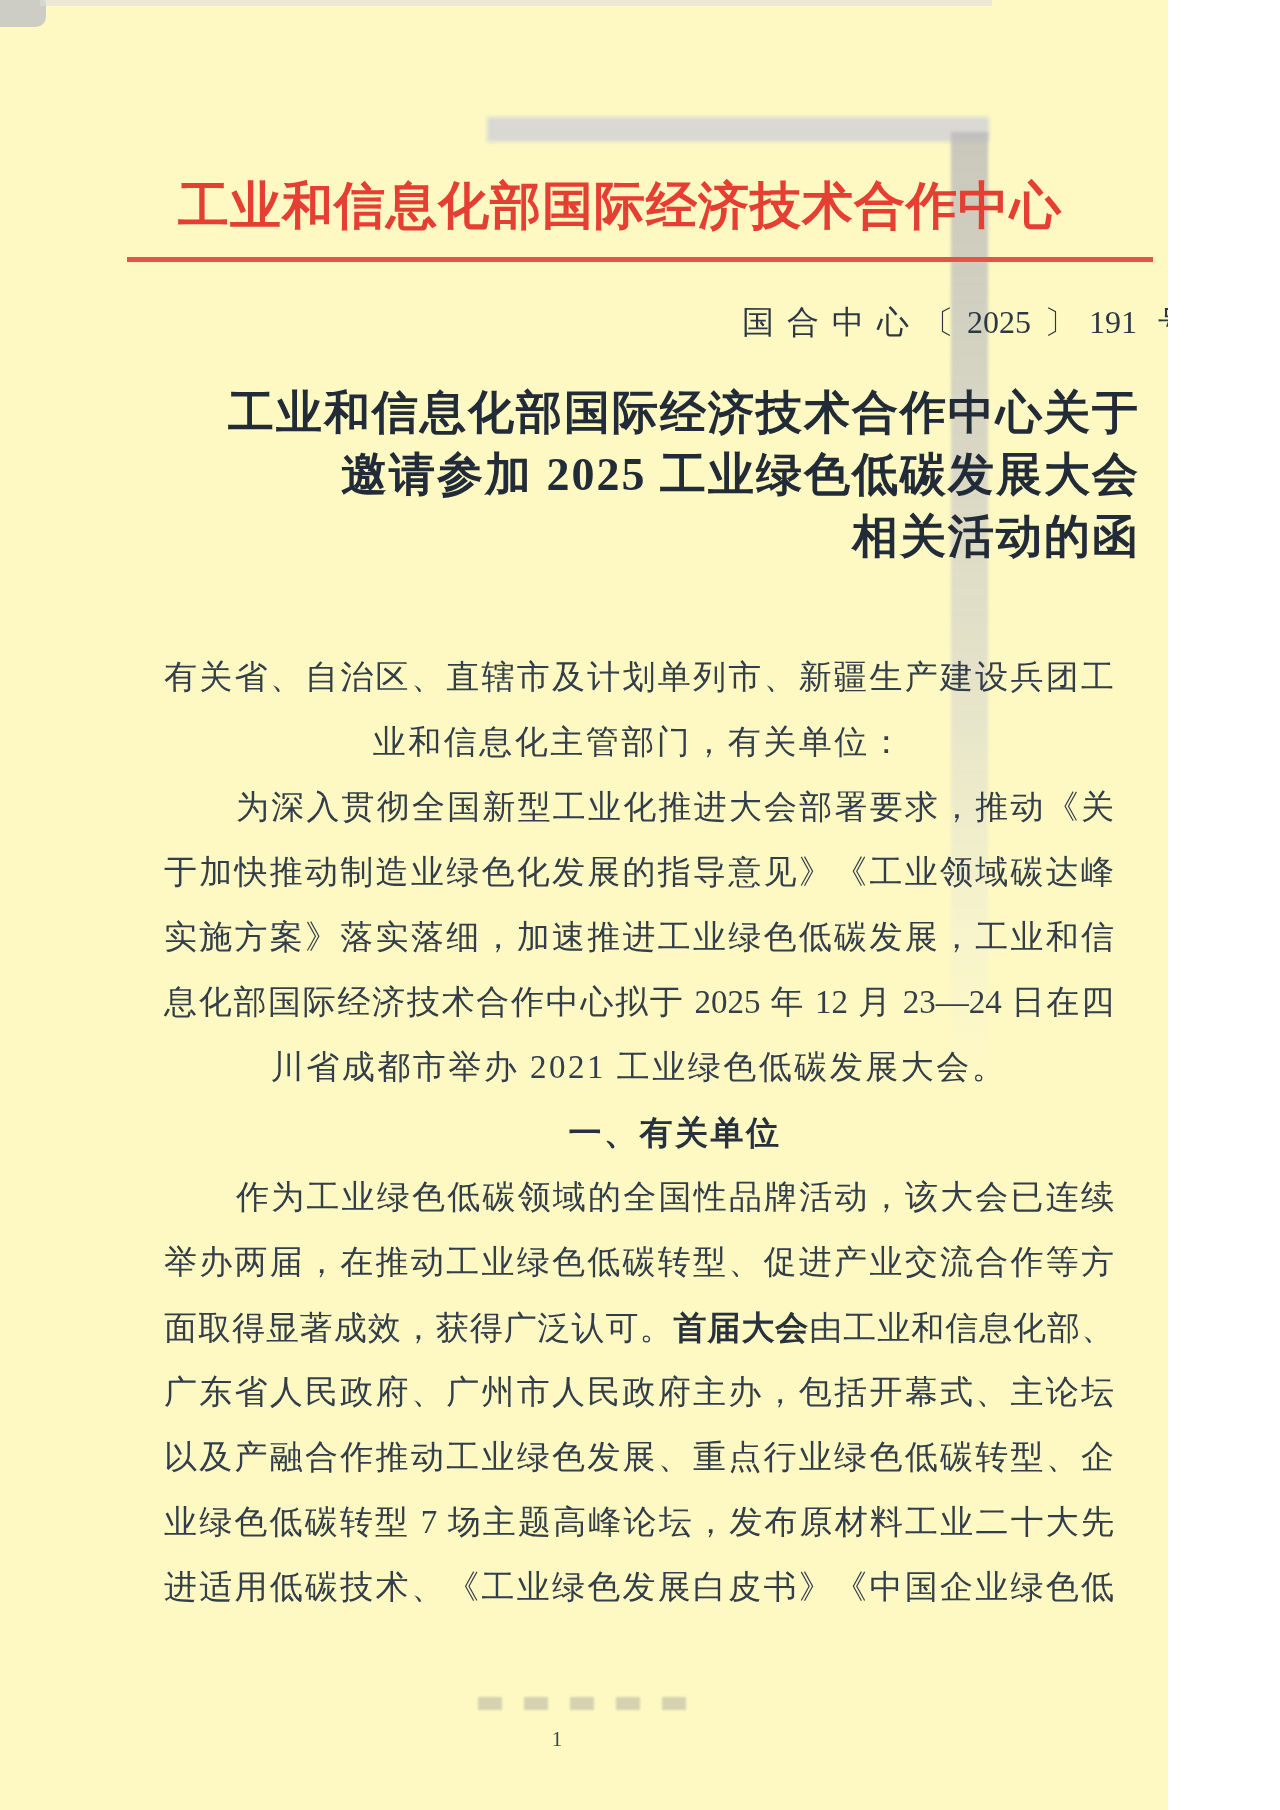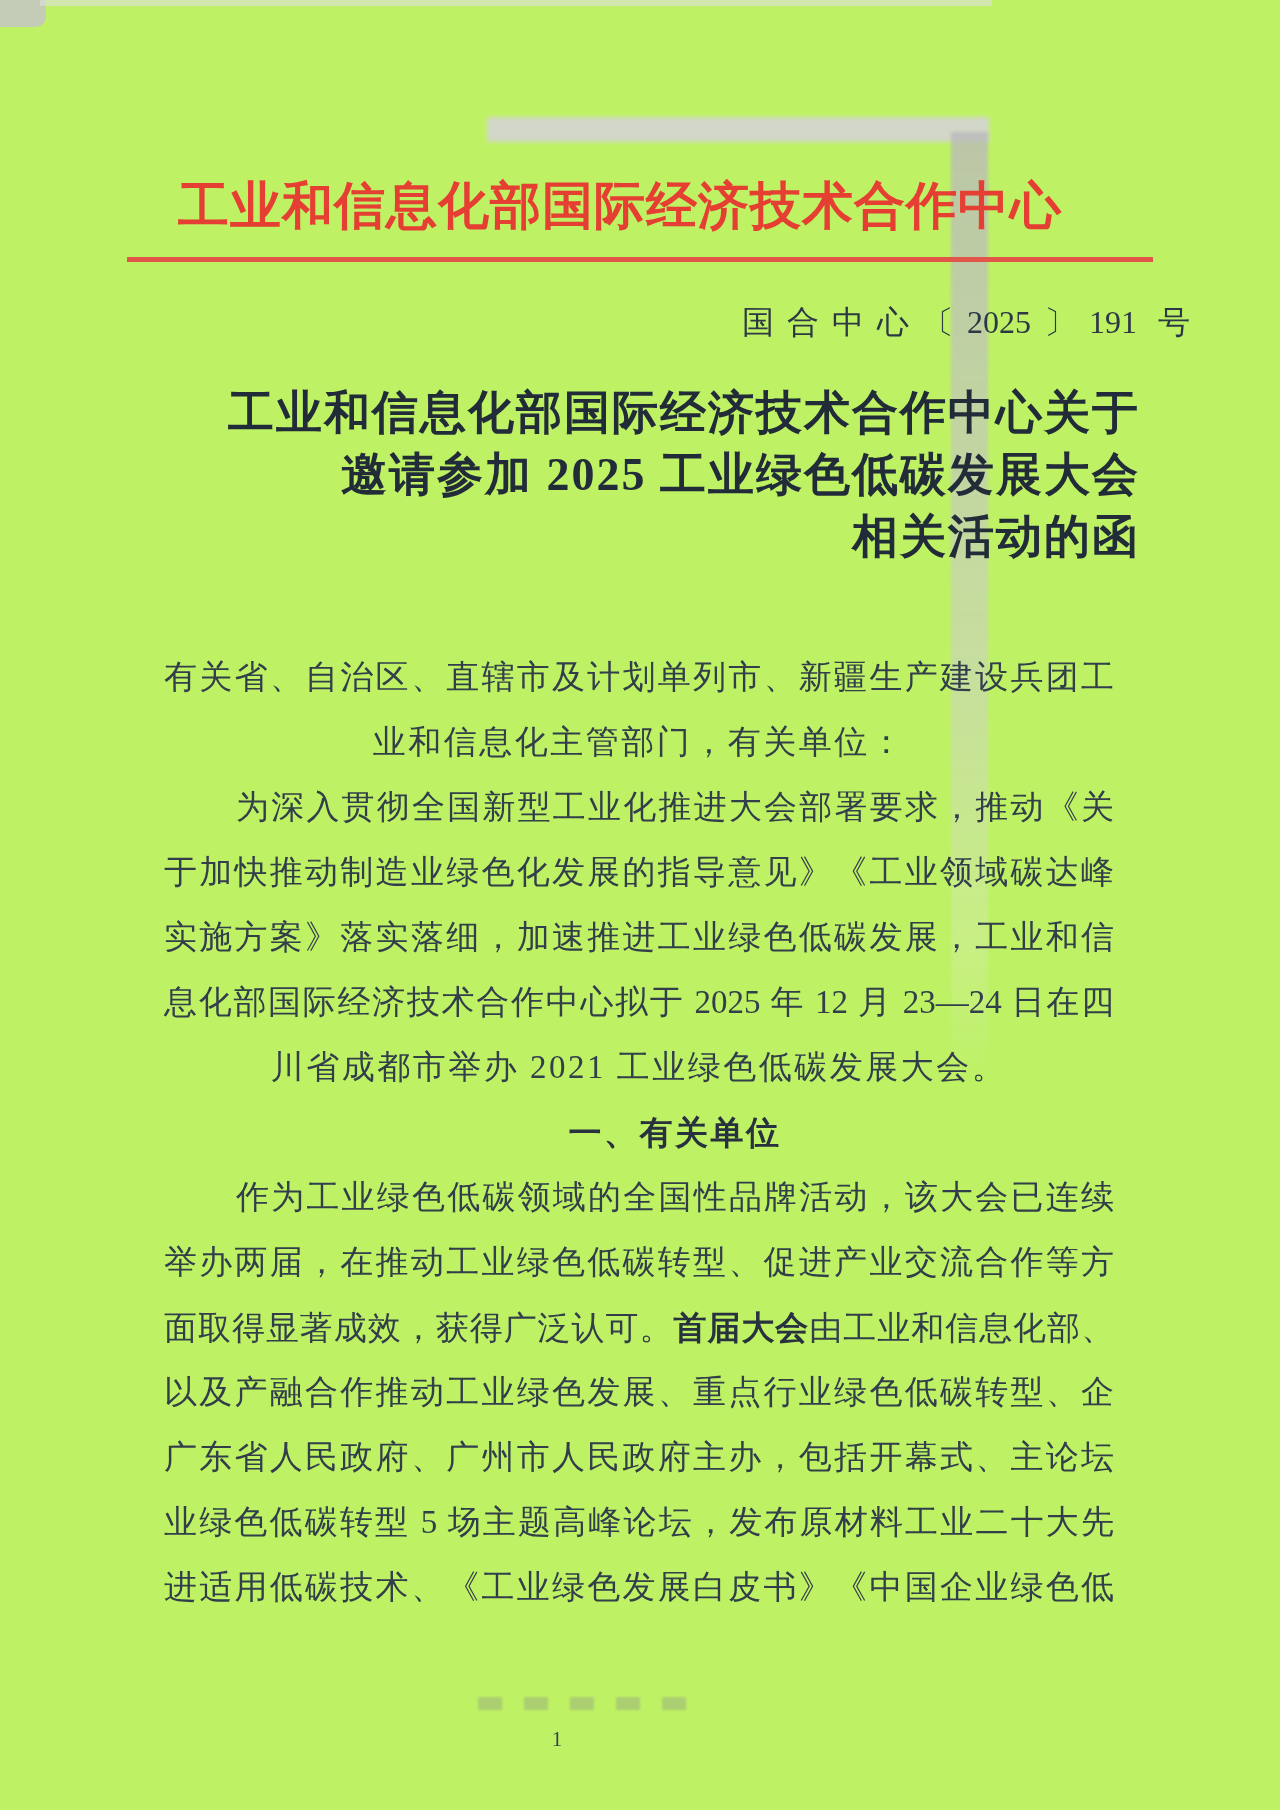--- a/index.html
+++ b/index.html
@@ -1,21 +1,21 @@
 <!DOCTYPE html>
 <html><head>
 <meta charset="utf-8">
 <title>Scanned Official Letter</title>
 <style>
   html, body { margin: 0; padding: 0; background: #ffffff; }
   .page {
     position: relative;
-    width: 1280px;
+    width: 1168px;
     height: 1810px;
-    background: #bef264;
+    background: #fef9c3;
     overflow: hidden;
     font-family: "Liberation Serif", "DejaVu Serif", serif;
     color: #2e3945;
   }
   
   .art { position: absolute; z-index: 0; }
   .art-corner {
     left: 0; top: 0; width: 46px; height: 27px;
     background: #c5c5c5; opacity: .85;
     border-radius: 0 3px 10px 0;
@@ -138,21 +138,21 @@
     <div class="bline jl">于加快推动制造业绿色化发展的指导意见》《工业领域碳达峰</div>
     <div class="bline jl">实施方案》落实落细，加速推进工业绿色低碳发展，工业和信</div>
     <div class="bline jl">息化部国际经济技术合作中心拟于 2025 年 12 月 23—24 日在四</div>
     <div class="bline endl">川省成都市举办 2021 工业绿色低碳发展大会。</div>
 
     <div class="bline ind hd">一、有关单位</div>
 
     <div class="bline jl ind">作为工业绿色低碳领域的全国性品牌活动，该大会已连续</div>
     <div class="bline jl">举办两届，在推动工业绿色低碳转型、促进产业交流合作等方</div>
     <div class="bline jl"><span>面取得显著成效，获得广泛认可。</span><span class="b">首届大会</span><span>由工业和信息化部、</span></div>
+    <div class="bline jl">广东省人民政府、广州市人民政府主办，包括开幕式、主论坛</div>
     <div class="bline jl">以及产融合作推动工业绿色发展、重点行业绿色低碳转型、企</div>
-    <div class="bline jl">广东省人民政府、广州市人民政府主办，包括开幕式、主论坛</div>
-    <div class="bline jl">业绿色低碳转型 5 场主题高峰论坛，发布原材料工业二十大先</div>
+    <div class="bline jl">业绿色低碳转型 7 场主题高峰论坛，发布原材料工业二十大先</div>
     <div class="bline jl">进适用低碳技术、《工业绿色发展白皮书》《中国企业绿色低</div>
   </div>
 
   <div class="pagenum">1</div>
 
 </div>
 
 </body></html>

